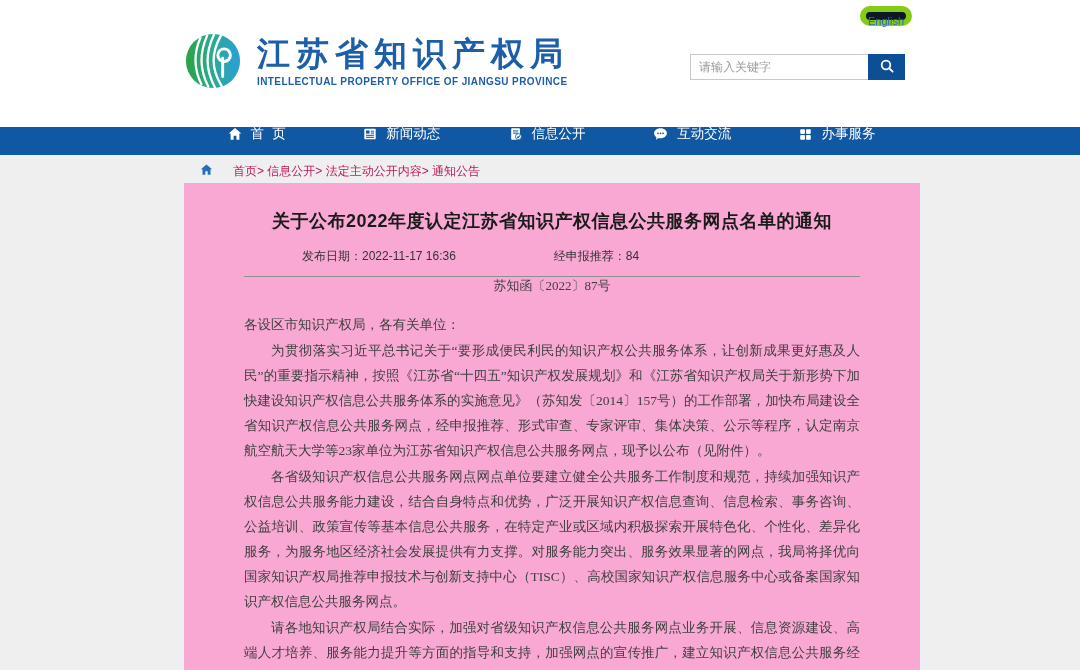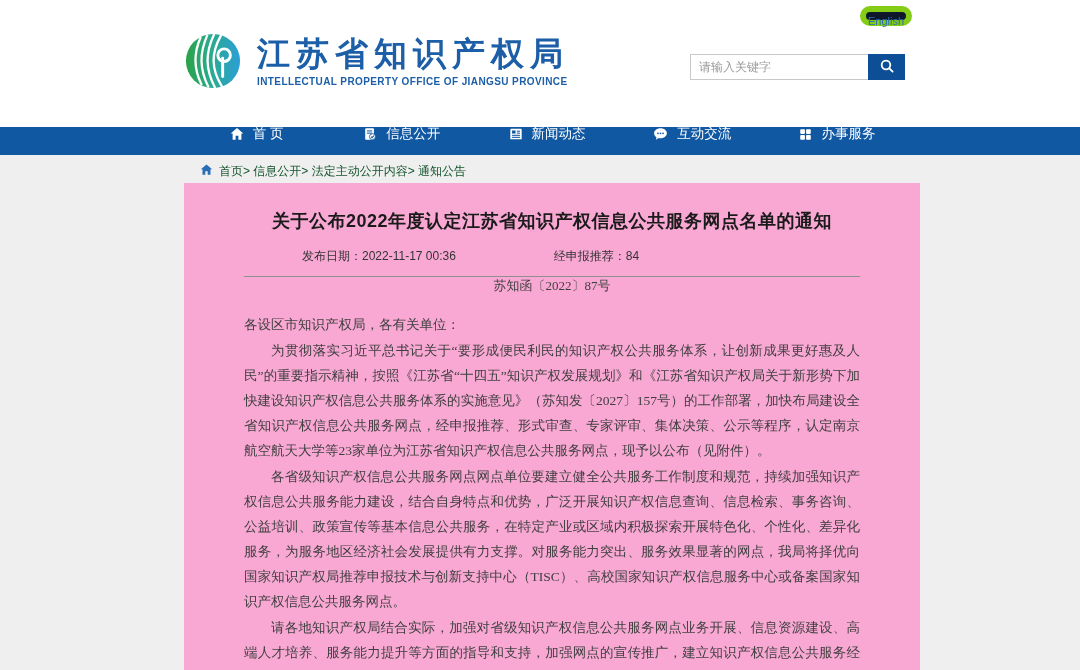--- a/index.html
+++ b/index.html
@@ -38,33 +38,33 @@
     font-size:12px; padding:0 8px; color:#444; outline:none;
   }
   .search-input::placeholder { color:#9a9a9a; }
   .search-btn {
     width:37px; height:26px; background:#0d4f96; border:none;
     display:flex; align-items:center; justify-content:center; cursor:pointer;
   }
 
   
   .navbar { width:1080px; height:28px; background:#1158a2; }
-  .nav-inner { width:726px; margin-left:184px; height:14px; display:flex; }
+  .nav-inner { width:726px; margin-left:184px; height:14px; display:flex;font-family:Liberation Mono, monospace; }
   .nav-item {
     flex:1; display:flex; align-items:center; justify-content:center;
     gap:9px; color:#ffffff; font-size:13.5px; cursor:pointer; white-space:nowrap;
   }
   .nav-icon { display:flex; align-items:center; }
 
   
   .main-bg { position:relative; width:1080px; height:515px; background:#efefef; }
 
   .breadcrumb {
     position:absolute; left:200px; top:8px;
-    font-size:12px; color:#14532d; display:flex; align-items:center; gap:6px;
+    font-size:12px; color:#be185d; display:flex; align-items:center; gap:20px;
   }
 
   
   .card {
     position:absolute; left:184px; top:28px;
     width:736px; height:487px; background:#f9a8d4;
     padding:0 60px;
   }
   .article-title {
     margin-top:26px; text-align:center;
@@ -149,42 +149,42 @@
         <svg width="14" height="14" viewBox="0 0 16 16" fill="#fff">
           <path d="M8 1 L15.2 7.4 L13 7.4 L13 14.5 L9.6 14.5 L9.6 10 L6.4 10 L6.4 14.5 L3 14.5 L3 7.4 L0.8 7.4 Z"></path>
         </svg>
       </span>
       <span>首 页</span>
     </div>
 
     <div class="nav-item">
       <span class="nav-icon">
         <svg width="14" height="14" viewBox="0 0 16 16">
-          <rect x="2.5" y="1.5" width="10" height="13" rx="1" fill="#fff"></rect>
-          <line x1="4.5" y1="4.5" x2="10.5" y2="4.5" stroke="#1158a2" stroke-width="1.2"></line>
-          <line x1="4.5" y1="7" x2="10.5" y2="7" stroke="#1158a2" stroke-width="1.2"></line>
-          <circle cx="10.8" cy="11" r="3.4" fill="#fff" stroke="#1158a2" stroke-width="1"></circle>
-          <path d="M9.3 11 L10.4 12.2 L12.4 9.9" fill="none" stroke="#1158a2" stroke-width="1.2"></path>
-        </svg>
-      </span>
-      <span>信息公开</span>
-    </div>
-
-    <div class="nav-item">
-      <span class="nav-icon">
-        <svg width="14" height="14" viewBox="0 0 16 16">
           <rect x="1.5" y="2" width="13" height="12" rx="1" fill="#fff"></rect>
           <rect x="3.5" y="4" width="4" height="3.5" fill="#1158a2"></rect>
           <line x1="9" y1="4.8" x2="12.5" y2="4.8" stroke="#1158a2" stroke-width="1.2"></line>
           <line x1="9" y1="7" x2="12.5" y2="7" stroke="#1158a2" stroke-width="1.2"></line>
           <line x1="3.5" y1="9.5" x2="12.5" y2="9.5" stroke="#1158a2" stroke-width="1.2"></line>
           <line x1="3.5" y1="11.8" x2="12.5" y2="11.8" stroke="#1158a2" stroke-width="1.2"></line>
         </svg>
       </span>
       <span>新闻动态</span>
+    </div>
+
+    <div class="nav-item">
+      <span class="nav-icon">
+        <svg width="14" height="14" viewBox="0 0 16 16">
+          <rect x="2.5" y="1.5" width="10" height="13" rx="1" fill="#fff"></rect>
+          <line x1="4.5" y1="4.5" x2="10.5" y2="4.5" stroke="#1158a2" stroke-width="1.2"></line>
+          <line x1="4.5" y1="7" x2="10.5" y2="7" stroke="#1158a2" stroke-width="1.2"></line>
+          <circle cx="10.8" cy="11" r="3.4" fill="#fff" stroke="#1158a2" stroke-width="1"></circle>
+          <path d="M9.3 11 L10.4 12.2 L12.4 9.9" fill="none" stroke="#1158a2" stroke-width="1.2"></path>
+        </svg>
+      </span>
+      <span>信息公开</span>
     </div>
 
     <div class="nav-item">
       <span class="nav-icon">
         <svg width="15" height="14" viewBox="0 0 17 16">
           <path d="M8.5 1.5 C 4.4 1.5, 1.2 4, 1.2 7.2 C 1.2 9, 2.2 10.6, 3.9 11.7 L3.3 14.5 L6.4 12.7 C 7.1 12.85, 7.8 12.9, 8.5 12.9 C 12.6 12.9, 15.8 10.4, 15.8 7.2 C 15.8 4, 12.6 1.5, 8.5 1.5 Z" fill="#fff"></path>
           <circle cx="5.6" cy="7.2" r="1" fill="#1158a2"></circle>
           <circle cx="8.5" cy="7.2" r="1" fill="#1158a2"></circle>
           <circle cx="11.4" cy="7.2" r="1" fill="#1158a2"></circle>
         </svg>
@@ -217,33 +217,33 @@
     </span>
     <span>首页&gt; 信息公开&gt; 法定主动公开内容&gt; 通知公告</span>
   </div>
 
   <div class="card">
 
     <div class="article-title">关于公布2022年度认定江苏省知识产权信息公共服务网点名单的通知</div>
 
     <div class="meta-row">
       <span class="meta-item">
-        <span>发布日期：</span><span>2022-11-17 00:36</span>
+        <span>发布日期：</span><span>2022-11-17 16:36</span>
       </span>
       <span class="meta-item">
         <span>经申报推荐：</span><span>84</span>
       </span>
     </div>
 
     <div class="divider"></div>
 
     <div class="doc-number">苏知函〔2022〕87号</div>
 
     <div class="body-text">
       <p class="salutation">各设区市知识产权局，各有关单位：</p>
-      <p class="para">为贯彻落实习近平总书记关于“要形成便民利民的知识产权公共服务体系，让创新成果更好惠及人民”的重要指示精神，按照《江苏省“十四五”知识产权发展规划》和《江苏省知识产权局关于新形势下加快建设知识产权信息公共服务体系的实施意见》（苏知发〔2027〕157号）的工作部署，加快布局建设全省知识产权信息公共服务网点，经申报推荐、形式审查、专家评审、集体决策、公示等程序，认定南京航空航天大学等23家单位为江苏省知识产权信息公共服务网点，现予以公布（见附件）。</p>
+      <p class="para">为贯彻落实习近平总书记关于“要形成便民利民的知识产权公共服务体系，让创新成果更好惠及人民”的重要指示精神，按照《江苏省“十四五”知识产权发展规划》和《江苏省知识产权局关于新形势下加快建设知识产权信息公共服务体系的实施意见》（苏知发〔2014〕157号）的工作部署，加快布局建设全省知识产权信息公共服务网点，经申报推荐、形式审查、专家评审、集体决策、公示等程序，认定南京航空航天大学等23家单位为江苏省知识产权信息公共服务网点，现予以公布（见附件）。</p>
       <p class="para">各省级知识产权信息公共服务网点网点单位要建立健全公共服务工作制度和规范，持续加强知识产权信息公共服务能力建设，结合自身特点和优势，广泛开展知识产权信息查询、信息检索、事务咨询、公益培训、政策宣传等基本信息公共服务，在特定产业或区域内积极探索开展特色化、个性化、差异化服务，为服务地区经济社会发展提供有力支撑。对服务能力突出、服务效果显著的网点，我局将择优向国家知识产权局推荐申报技术与创新支持中心（TISC）、高校国家知识产权信息服务中心或备案国家知识产权信息公共服务网点。</p>
       <p class="para">请各地知识产权局结合实际，加强对省级知识产权信息公共服务网点业务开展、信息资源建设、高端人才培养、服务能力提升等方面的指导和支持，加强网点的宣传推广，建立知识产权信息公共服务经验交流和服务协作机制，为知识产权强省建设提供有力支撑。</p>
 
     </div>
 
   </div>
 </div>
 
 </body></html>

